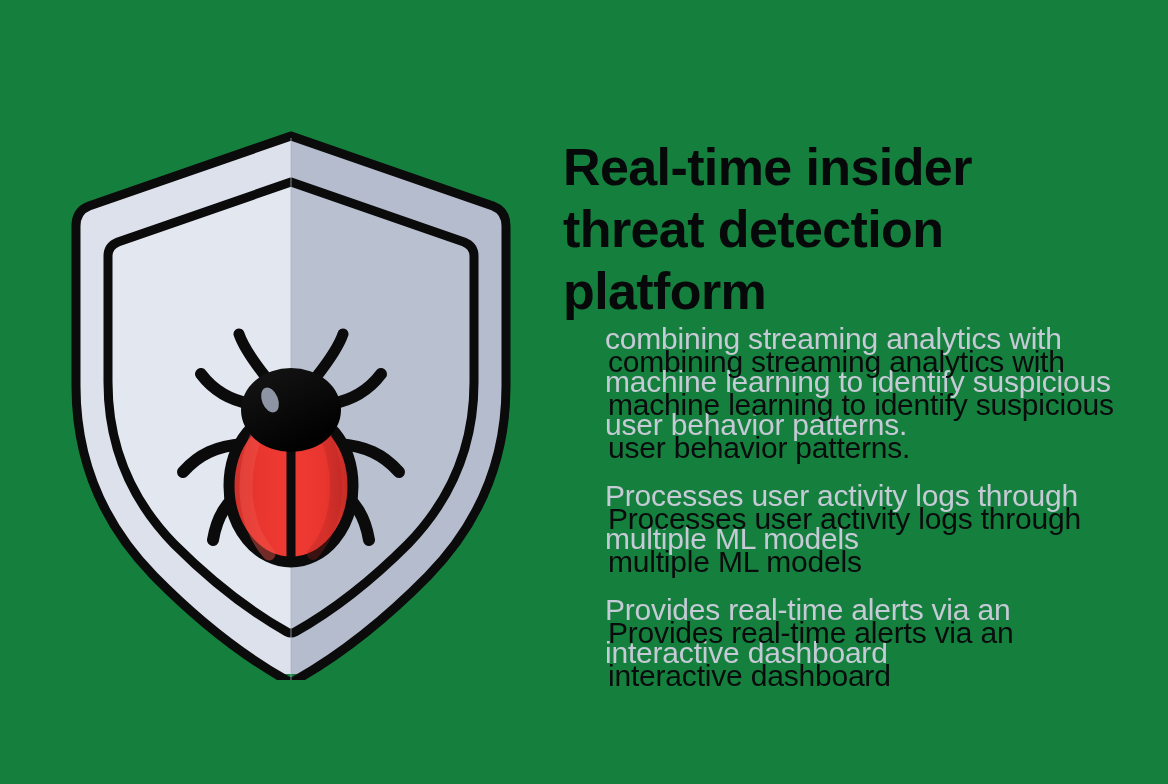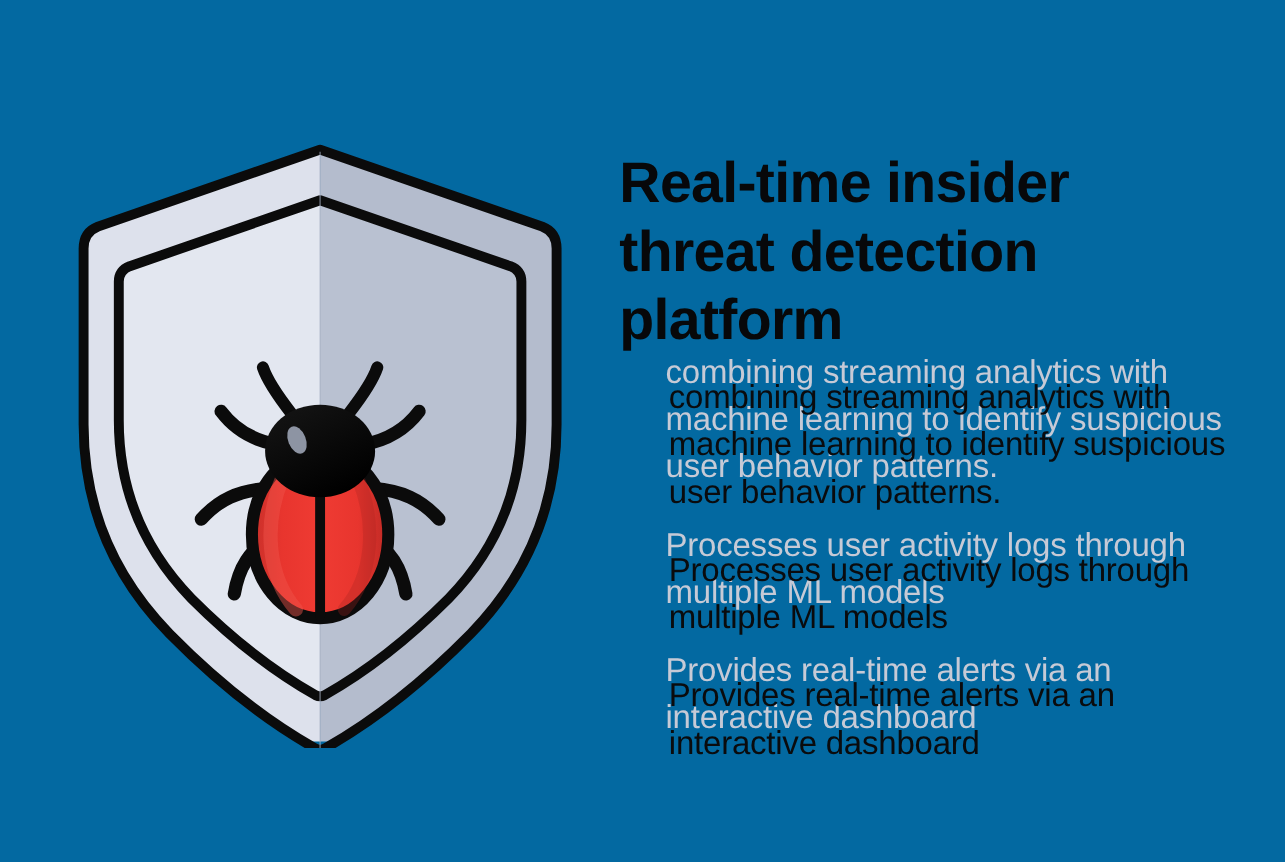--- a/index.html
+++ b/index.html
@@ -13,21 +13,21 @@
     overflow: hidden;
     background: #e8eaf2;
     font-family: "Liberation Sans", sans-serif;
     -webkit-font-smoothing: antialiased;
   }
 
   .page {
     position: relative;
     width: 1168px;
     height: 784px;
-    background: #0369a1;
+    background: #15803d;
   }
 
   
   .illustration {
     position: absolute;
     left: 56px;
     top: 120px;
     width: 470px;
     height: 560px;
   }

